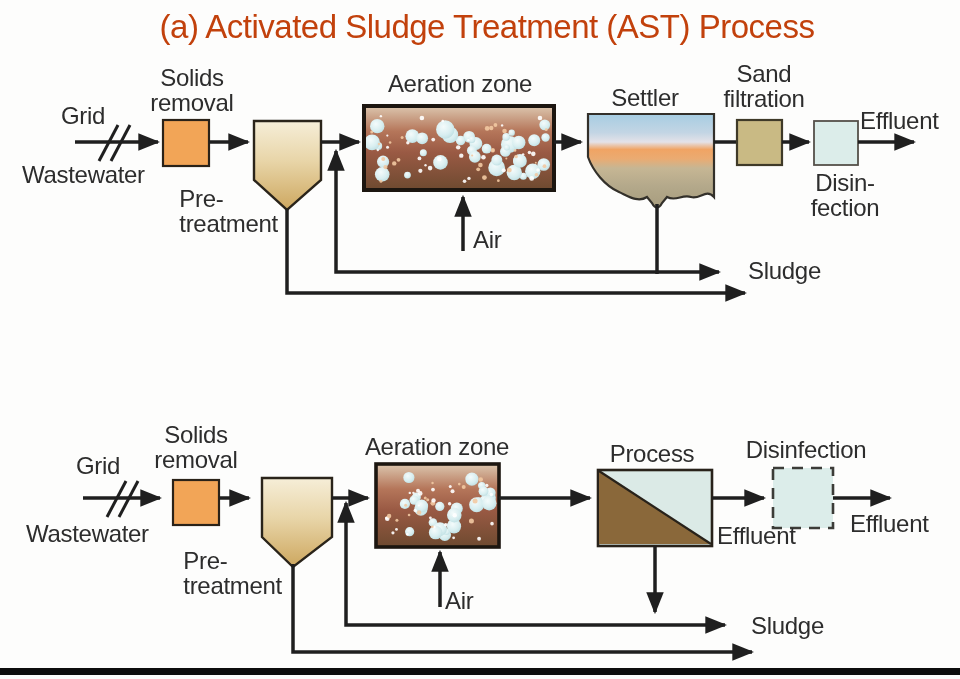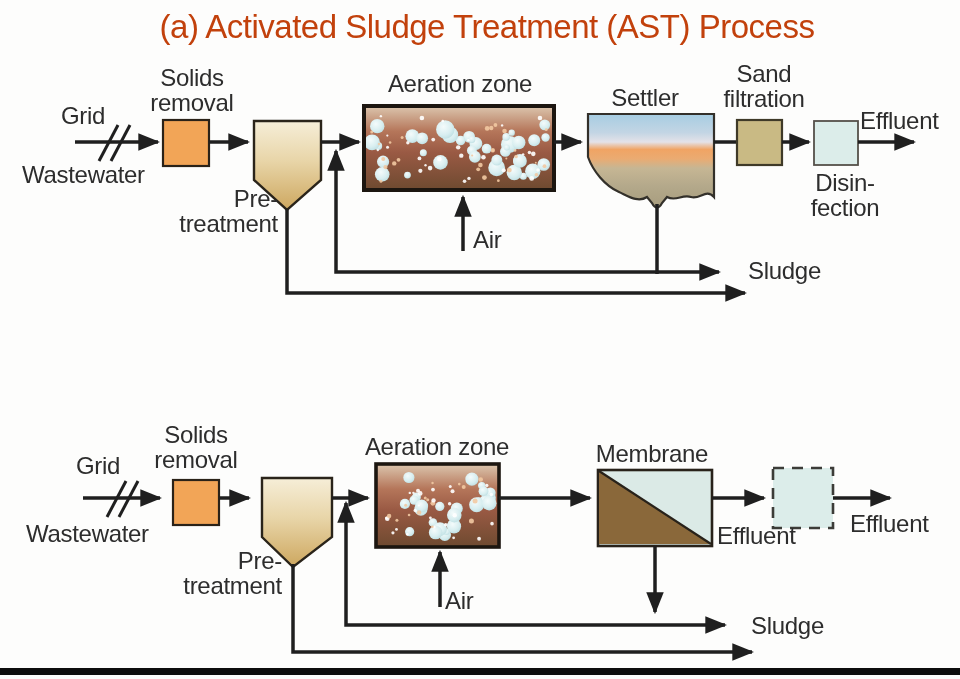--- a/index.html
+++ b/index.html
@@ -2,21 +2,21 @@
 <html><head>
 <meta charset="utf-8">
 <style>
   html,body{margin:0;padding:0;background:#ffffff;}
   #fig{position:relative;width:960px;height:679px;background:#fdfdfc;overflow:hidden;
        font-family:"Liberation Sans", sans-serif;}
   #vec{position:absolute;left:0;top:0;}
   .lbl{position:absolute;font-size:24px;line-height:1.05;color:#2d2d2d;
        white-space:pre-line;letter-spacing:-0.3px;}
   .ctr{transform:translateX(-50%);text-align:center;}
-  .rgt{transform:translateX(-100%);text-align:right;}
+  .rgt{transform:translateX(-100%);text-align:left;}
   .title{position:absolute;font-size:33px;color:#c2410c;letter-spacing:-0.5px;
          white-space:nowrap;transform:translateX(-50%);}
   .fl{stroke:#1f1f1f;stroke-width:3.5;fill:none;stroke-linecap:butt;}
   .sl{stroke:#1f1f1f;stroke-width:3;fill:none;}
 </style>
 </head>
 <body>
 
 <div id="fig">
 
@@ -310,17 +310,18 @@
   <div class="lbl" style="left:748px;top:258px">Sludge</div>
 
   <div class="lbl" style="left:76px;top:453px">Grid</div>
   <div class="lbl" style="left:26px;top:521px">Wastewater</div>
   <div class="lbl ctr" style="left:196px;top:422px">Solids
 removal</div>
   <div class="lbl rgt" style="left:282px;top:548px">Pre-
 treatment</div>
   <div class="lbl ctr" style="left:437px;top:434px">Aeration zone</div>
   <div class="lbl" style="left:445px;top:588px">Air</div>
-  <div class="lbl ctr" style="left:652px;top:441px">Membrane</div>
+  <div class="lbl ctr" style="left:652px;top:441px">Process</div>
   <div class="lbl" style="left:717px;top:523px">Effluent</div>
+  <div class="lbl ctr" style="left:806px;top:437px">Disinfection</div>
   <div class="lbl" style="left:850px;top:511px">Effluent</div>
   <div class="lbl" style="left:751px;top:613px">Sludge</div>
 </div>
 
 </body></html>

